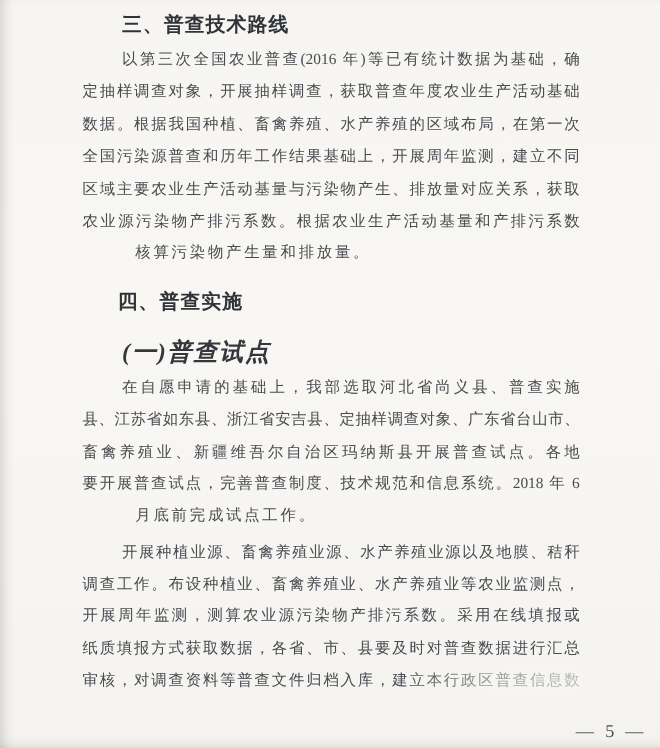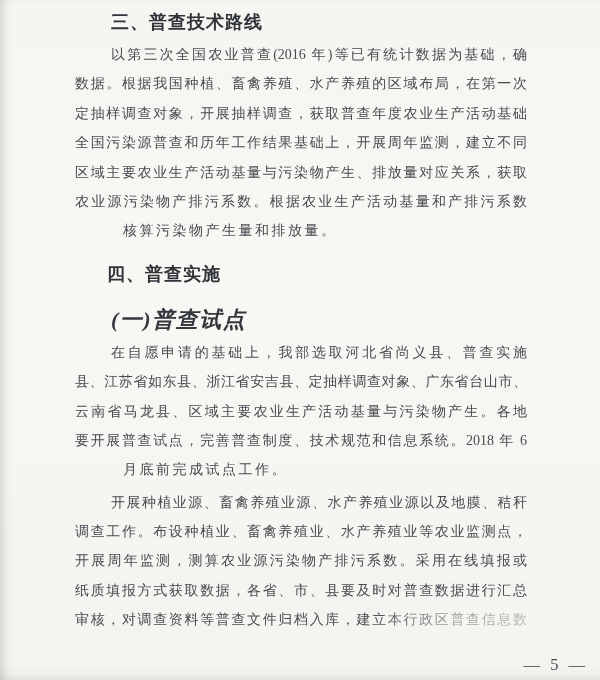--- a/index.html
+++ b/index.html
@@ -91,33 +91,33 @@
   }
 </style>
 </head>
 <body>
 
 <div class="page">
   <div class="doc">
       <div class="heading">三、普查技术路线</div>
       <div class="para">
         <div class="line indent">以第三次全国农业普查(2016 年)等已有统计数据为基础，确</div>
+        <div class="line">定抽样调查对象，开展抽样调查，获取普查年度农业生产活动基础</div>
         <div class="line">数据。根据我国种植、畜禽养殖、水产养殖的区域布局，在第一次</div>
-        <div class="line">定抽样调查对象，开展抽样调查，获取普查年度农业生产活动基础</div>
         <div class="line">全国污染源普查和历年工作结果基础上，开展周年监测，建立不同</div>
         <div class="line">区域主要农业生产活动基量与污染物产生、排放量对应关系，获取</div>
         <div class="line">农业源污染物产排污系数。根据农业生产活动基量和产排污系数</div>
         <div class="line short">核算污染物产生量和排放量。</div>
       </div>
       <div class="heading spaced">四、普查实施</div>
       <div class="subheading">(一)普查试点</div>
       <div class="para">
         <div class="line indent">在自愿申请的基础上，我部选取河北省尚义县、普查实施</div>
         <div class="line">县、江苏省如东县、浙江省安吉县、定抽样调查对象、广东省台山市、</div>
-        <div class="line">云南省马龙县、区域主要农业生产活动基量与污染物产生。各地</div>
+        <div class="line">畜禽养殖业、新疆维吾尔自治区玛纳斯县开展普查试点。各地</div>
         <div class="line">要开展普查试点，完善普查制度、技术规范和信息系统。2018 年 6</div>
         <div class="line short">月底前完成试点工作。</div>
       </div>
       <div class="para">
         <div class="line indent">开展种植业源、畜禽养殖业源、水产养殖业源以及地膜、秸秆</div>
         <div class="line">调查工作。布设种植业、畜禽养殖业、水产养殖业等农业监测点，</div>
         <div class="line">开展周年监测，测算农业源污染物产排污系数。采用在线填报或</div>
         <div class="line">纸质填报方式获取数据，各省、市、县要及时对普查数据进行汇总</div>
         <div class="line fade-tail">审核，对调查资料等普查文件归档入库，建立本行政区普查信息数</div>
       </div>

